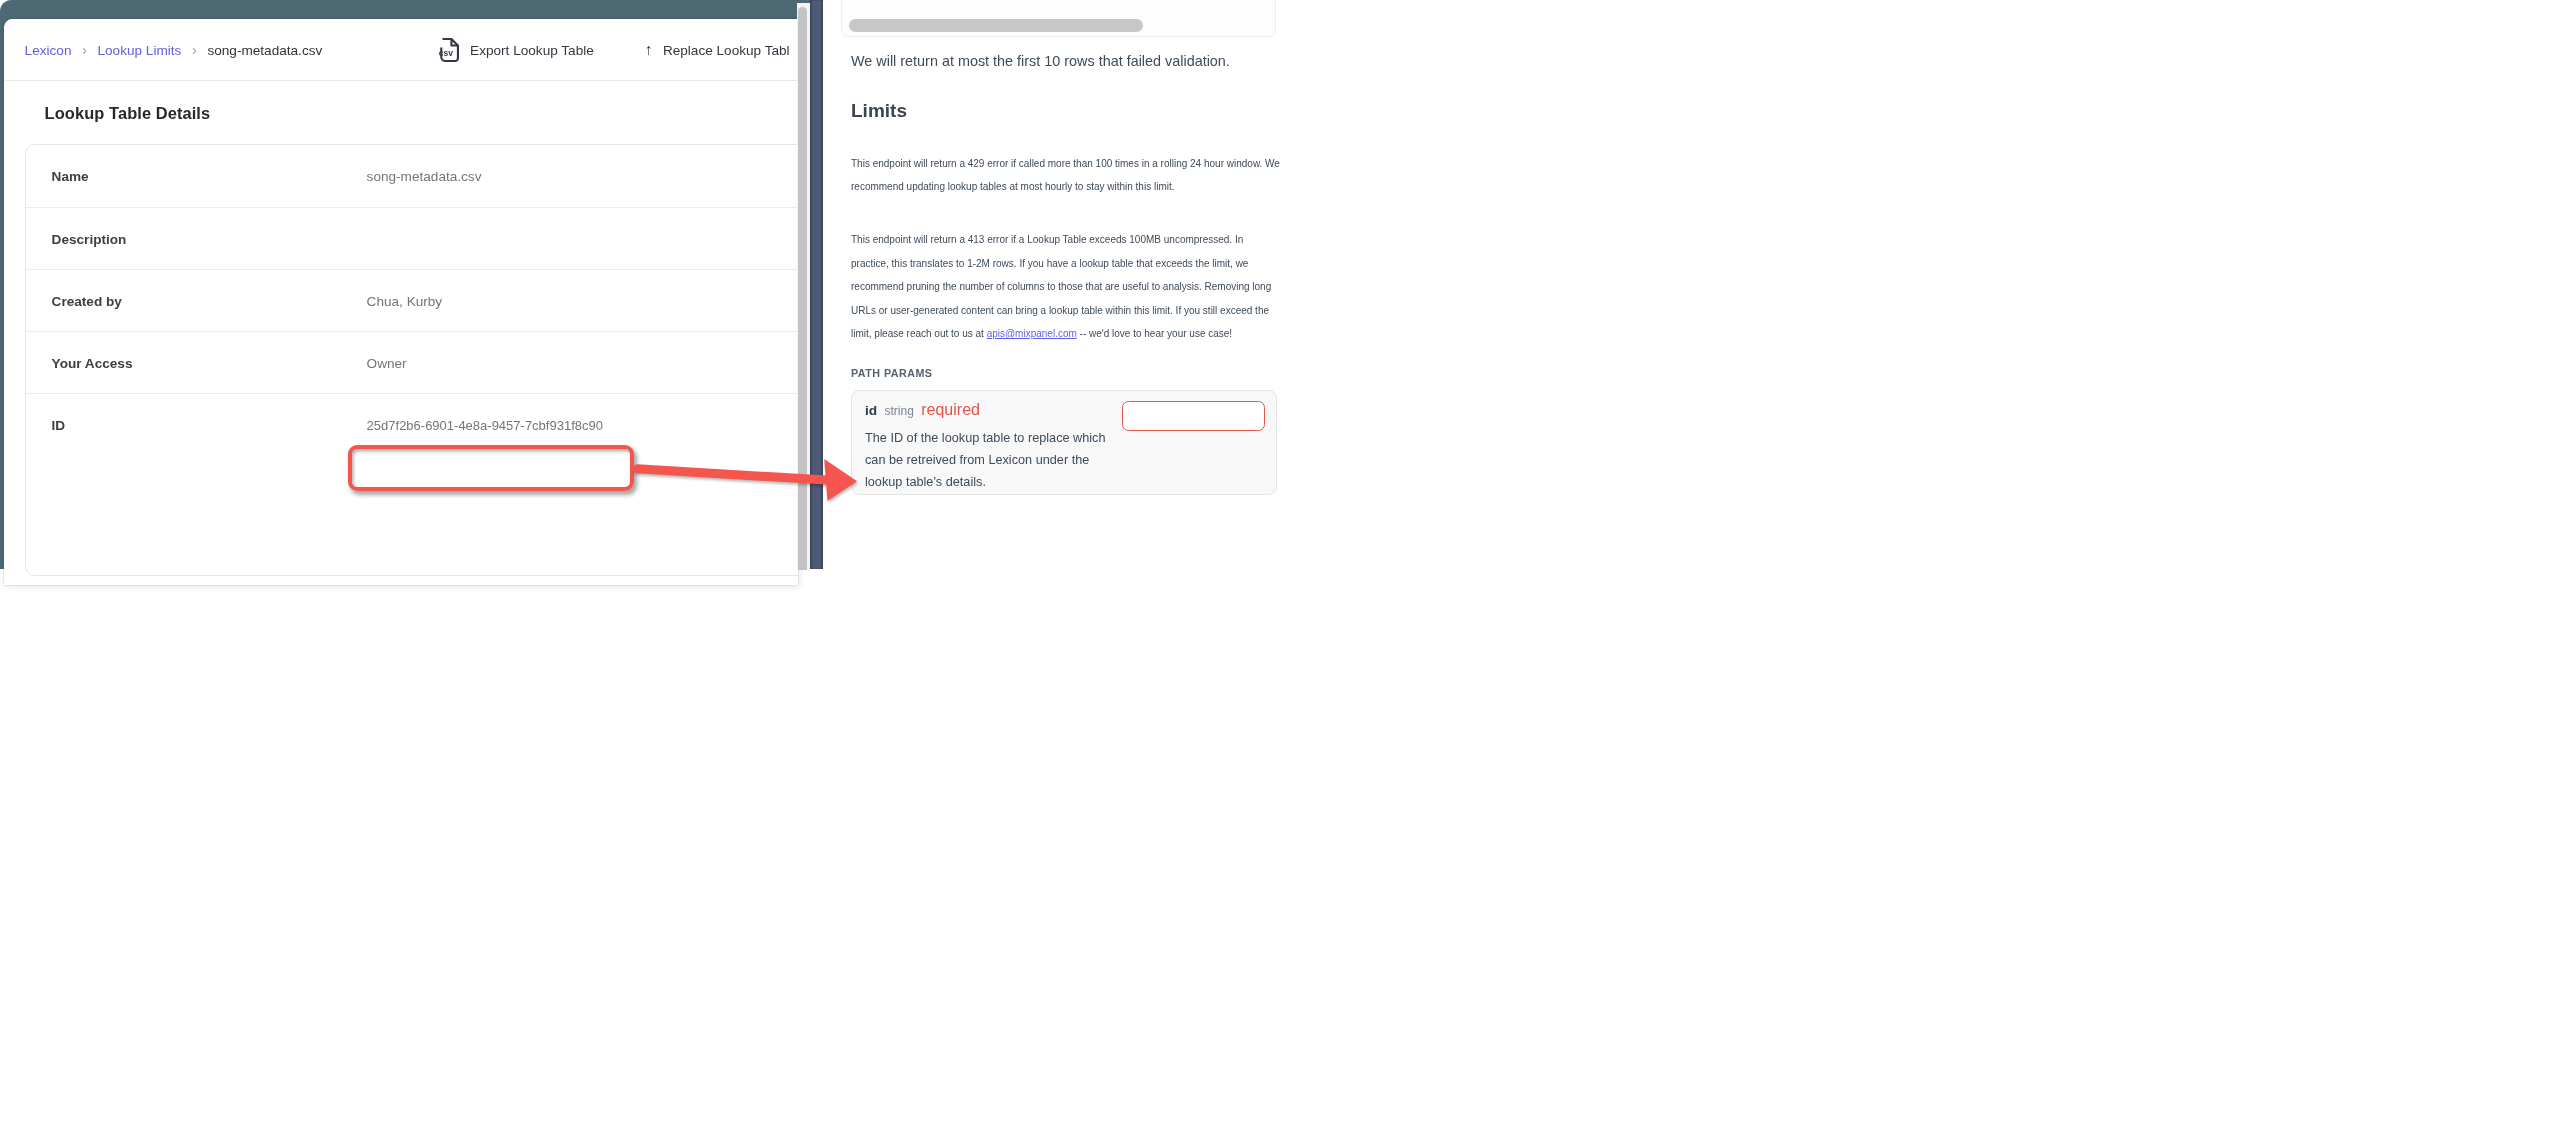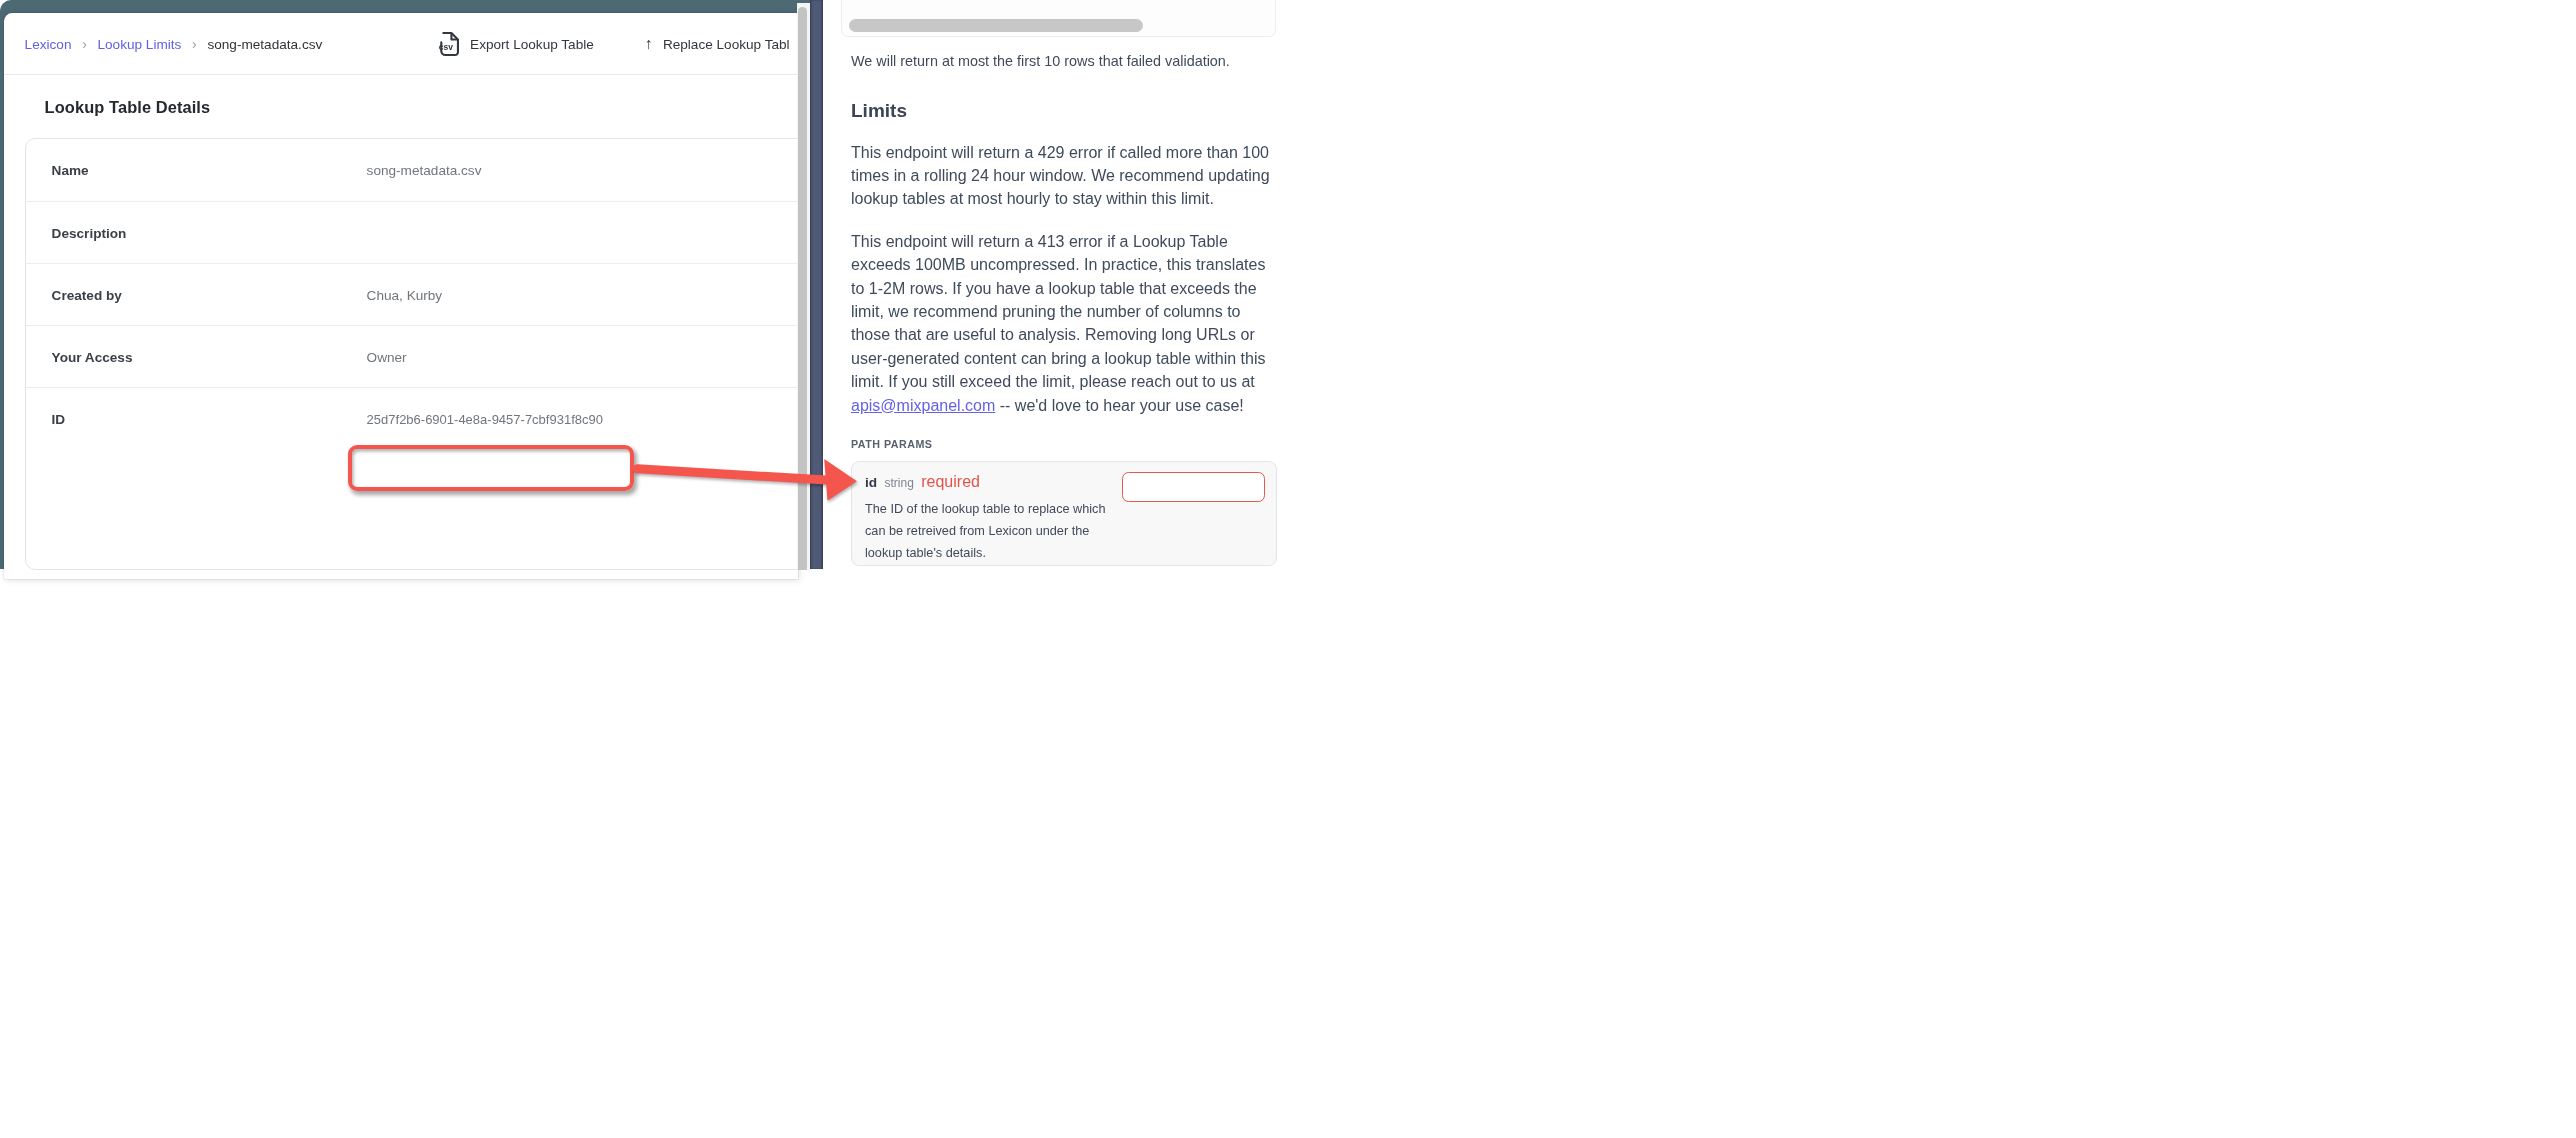--- a/index.html
+++ b/index.html
@@ -4,21 +4,21 @@
 <style>
   * { margin:0; padding:0; box-sizing:border-box; }
   html,body { width:1288px; height:569px; overflow:hidden; background:#ffffff;
               font-family:"Liberation Sans", sans-serif; }
   .stage { position:absolute; inset:0; width:1288px; height:569px; }
 
   
   .bg-slate { position:absolute; left:0; top:0; width:810px; height:569px;
               background:#4c6974; border-top-left-radius:11.5px; }
   
-  .win-left { position:absolute; left:4.1px; top:13px; width:794px; height:566px;
+  .win-left { position:absolute; left:4.1px; top:19px; width:794px; height:566px;
               background:#ffffff; border-top-left-radius:8.2px;
               box-shadow:0 0 0 0.8px rgba(0,0,0,0.07), 1.6px 1.6px 6.6px rgba(0,0,0,0.10);
               overflow:hidden; }
   
   .vscroll-track { position:absolute; left:797px; top:3.3px; width:13px; height:566px; background:#f4f4f4; }
   .vscroll-thumb { position:absolute; left:798px; top:6.6px; width:9px; height:563px;
                    background:#c3c3c3; border-radius:5px 5px 0 0; }
   
   .divider { position:absolute; left:810px; top:0; width:13px; height:569px;
              background:#4e5a76; box-shadow:inset 1.6px 0 1.6px rgba(0,0,0,0.25), inset -1.6px 0 1.6px rgba(0,0,0,0.25); }
@@ -56,21 +56,21 @@
 
   
   .r-scrollwrap { position:absolute; left:18px; top:-6.6px; width:435px; height:44px;
                   background:#fdfdfd; border:0.8px solid #ededed; border-radius:6.6px; }
   .r-hthumb { position:absolute; left:6.6px; top:25px; width:294px; height:12.3px;
               background:#c7c7c7; border-radius:6.6px; }
 
   .r-content { position:absolute; left:28px; top:48px; width:429px; color:#3e4b5b; }
   .r-intro { font-size:14.4px; line-height:23px; margin-top:1.6px; }
   .r-h2 { font-size:19px; font-weight:600; color:#3a4554; margin-top:27px; }
-  .r-p { font-size:16px; line-height:23.4px; margin-top:19px; }
+  .r-p { font-size:10px; line-height:23.4px; margin-top:30px; }
   .r-p a { color:#6361e8; text-decoration:underline; cursor:pointer; }
   .r-caps { font-size:10.7px; font-weight:700; color:#56616e; letter-spacing:0.5px; margin-top:21.4px; }
 
   .param-card { position:relative; margin-top:10.7px; width:426px; height:105px;
                 background:#f8f8f8; border:0.8px solid #e5e5e5; border-radius:8.2px;
                 padding:10.7px 13px 0 13px; }
   .param-head { display:flex; align-items:baseline; gap:7.4px; }
   .param-name { font-size:13.6px; font-weight:700; color:#2f3a47; }
   .param-type { font-size:12px; color:#7b8595; }
   .param-req { font-size:16px; color:#e0544b; }

